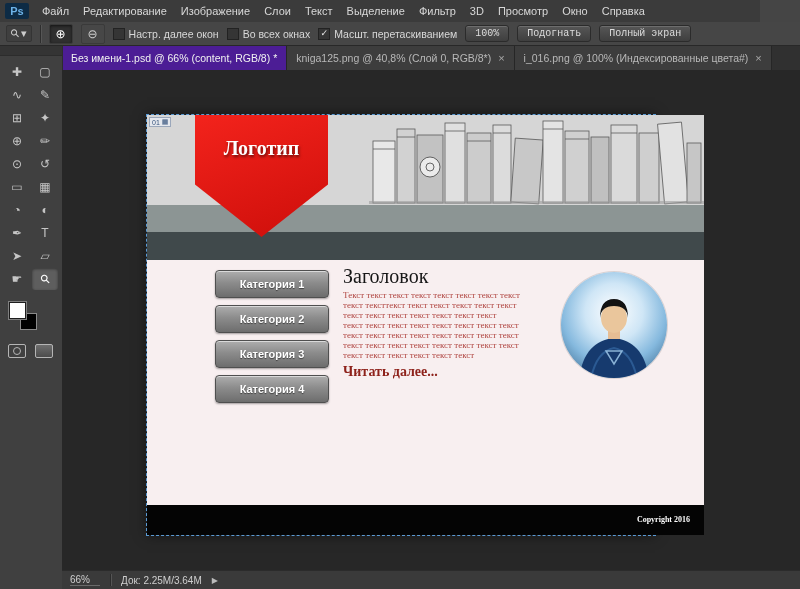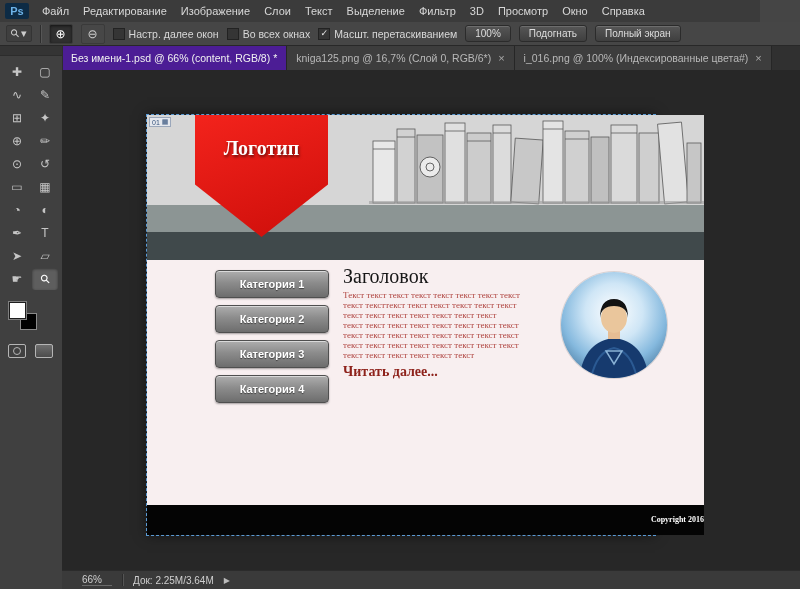--- a/index.html
+++ b/index.html
@@ -19,21 +19,21 @@
   .tool-preset{display:flex;align-items:center;gap:2px;padding:1px 4px;background:#3f3f3f;
                border:1px solid #343434;border-radius:2px;color:#ccc;font-size:11px;}
   .vsep{width:1px;height:18px;background:#2e2e2e;box-shadow:1px 0 0 #565656;}
   .zbtn{width:22px;height:18px;display:flex;align-items:center;justify-content:center;color:#ccc;
         font-size:12px;border-radius:2px;border:1px solid #3a3a3a;background:#474747;}
   .zbtn.pressed{background:#2f2f2f;box-shadow:inset 0 1px 3px rgba(0,0,0,.6);color:#fff;}
   .cb-label{display:flex;align-items:center;gap:4px;font-size:10.5px;color:#d8d8d8;white-space:nowrap;}
   .cb{width:10px;height:10px;background:#353535;border:1px solid #222;display:inline-flex;
       align-items:center;justify-content:center;color:#e8e8e8;font-size:9px;line-height:1;}
   .ps-btn{background:linear-gradient(#565656,#3f3f3f);border:1px solid #2b2b2b;border-radius:3px;
-          color:#ddd;font-size:10px;padding:2px 9px;box-shadow:inset 0 1px 0 rgba(255,255,255,.14);white-space:nowrap;}
+          color:#ddd;font-size:10px;padding:2px 9px;box-shadow:inset 0 1px 0 rgba(255,255,255,.14);white-space:nowrap;font-family:Liberation Mono, monospace;}
 
   
   .tabsbar{position:absolute;left:62px;top:46px;width:738px;height:24px;background:#303030;display:flex;}
   .tab{height:24px;display:flex;align-items:center;gap:7px;padding:0 9px;font-size:10.5px;
        background:#3d3d3d;color:#b8b8b8;border-right:1px solid #262626;white-space:nowrap;}
   .tab.active{background:#4c1d95;color:#f1f1f1;}
   .tab-close{font-size:11px;color:#a8a8a8;}
 
   
   .toolbar{position:absolute;left:0;top:46px;width:62px;height:543px;background:#404040;border-right:1px solid #2d2d2d;}
@@ -55,21 +55,21 @@
   
   .canvas{position:absolute;left:62px;top:70px;width:738px;height:500px;background:#272727;}
   .doc{position:absolute;left:85px;top:45px;width:508px;height:420px;background:#f8f0f1;
        outline:1px dashed #5b9bd5;box-shadow:0 0 12px rgba(0,0,0,.55);font-family:"Liberation Serif",serif;}
   .hdr{position:absolute;left:0;top:0;width:557px;height:90px;background:#d6d6d6;overflow:hidden;}
   .books{position:absolute;right:0;top:0;}
   .band1{position:absolute;left:0;top:90px;width:557px;height:27px;background:#8c9594;}
   .band2{position:absolute;left:0;top:117px;width:557px;height:28px;background:#40494b;}
   .content{position:absolute;left:0;top:145px;width:557px;height:245px;background:#f8eff0;}
   .foot{position:absolute;left:0;top:390px;width:557px;height:30px;background:#040404;color:#fff;
-        font-size:8px;font-weight:bold;text-align:right;line-height:30px;box-sizing:border-box;}
+        font-size:8px;font-weight:bold;text-align:right;line-height:30px;padding-right:14px;box-sizing:border-box;}
   .redshape{position:absolute;left:48px;top:0;width:133px;height:122px;z-index:3;
             background:linear-gradient(160deg,#f3231c,#cd0e0a);
             clip-path:polygon(0 0,100% 0,100% 57%,50% 100%,0 57%);
             display:flex;justify-content:center;}
   .redshape .logo-text{margin-top:22px;color:#fff;font-size:20px;font-weight:bold;
             text-shadow:1px 2px 3px rgba(0,0,0,.55);}
   .slice{position:absolute;left:2px;top:2px;z-index:4;display:flex;align-items:center;gap:2px;
          background:rgba(230,233,240,.92);border:1px solid #9aa7bb;padding:0 2px;
          font-size:7px;color:#35537c;font-family:"Liberation Sans",sans-serif;}
   .slice-grid{font-size:7px;color:#35537c;}
@@ -82,21 +82,21 @@
   .doc-h1{position:absolute;left:196px;top:150px;font-size:20px;font-weight:normal;color:#161616;}
   .doc-txt{position:absolute;left:196px;top:175px;width:236px;font-size:9px;line-height:10px;color:#b04540;}
   .doc-more{position:absolute;left:196px;top:249px;font-size:14px;font-weight:bold;color:#8e221b;}
   .hero{position:absolute;left:414px;top:157px;width:106px;height:106px;border-radius:50%;overflow:hidden;
         box-shadow:0 0 0 1px rgba(0,0,0,.12);}
 
   
   .statusbar{position:absolute;left:62px;top:570px;width:738px;height:19px;background:#3a3a3a;
              border-top:1px solid #2b2b2b;display:flex;align-items:center;gap:10px;
              padding-left:8px;box-sizing:border-box;font-size:10px;color:#cfcfcf;}
-  .sb-zoom{min-width:30px;border-bottom:1px solid #6a6a6a;margin-left:12px;}
+  .sb-zoom{min-width:30px;border-bottom:1px solid #6a6a6a;}
   .sb-sep{width:1px;height:12px;background:#2c2c2c;box-shadow:1px 0 0 #555;}
   .sb-arrow{font-size:8px;color:#bbb;}
 </style>
 </head>
 <body>
 
 <div class="app">
 
   <div class="menubar">
     <div class="ps-logo">Ps</div>
@@ -136,21 +136,21 @@
     <button class="ps-btn">100%</button>
     <button class="ps-btn">Подогнать</button>
     <button class="ps-btn">Полный экран</button>
   </div>
 
   <div class="tabsbar">
     <div class="tab active">
       <span>Без имени-1.psd @ 66% (content, RGB/8) *</span>
     </div>
     <div class="tab">
-      <span>kniga125.png @ 16,7% (Слой 0, RGB/6*)</span>
+      <span>kniga125.png @ 40,8% (Слой 0, RGB/8*)</span>
       <span class="tab-close">×</span>
     </div>
     <div class="tab">
       <span>i_016.png @ 100% (Индексированные цвета#)</span>
       <span class="tab-close">×</span>
     </div>
   </div>
 
   <div class="toolbar">
     <div class="tool-head"></div>

